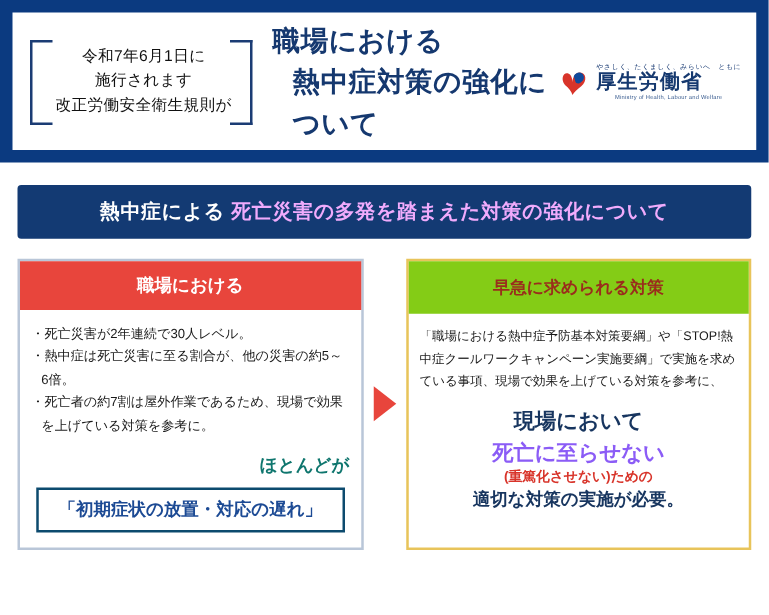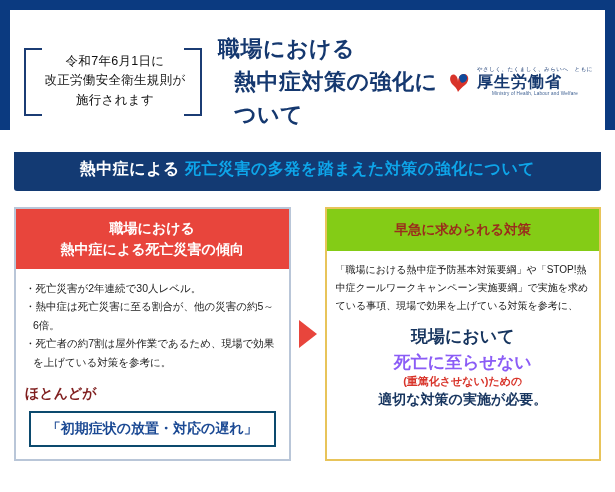--- a/index.html
+++ b/index.html
@@ -13,21 +13,21 @@
 
   
   .header {
     position: relative;
     height: 130px;
     background: #0b3a80;
     padding: 10px;
   }
   .header-inner {
     background: #ffffff;
-    height: 142px;
+    height: 110px;
     display: flex;
     align-items: center;
     padding: 0 8px;
   }
   .notice-box {
     position: relative;
     width: 190px;
     padding: 12px 10px 12px 14px;
     text-align: center;
     flex: 0 0 auto;
@@ -95,21 +95,21 @@
   .band {
     background: #133a73;
     border-radius: 3px;
     padding: 11px 10px;
     text-align: center;
     font-size: 16px;
     font-weight: bold;
     color: #ffffff;
     letter-spacing: 0.5px;
   }
-  .band .accent { color: #0ea5e9; }
+  .band .accent { color: #f0abfc; }
 
   
   .cols {
     display: flex;
     align-items: stretch;
     padding: 16px 14px 10px 14px;
     gap: 0;
   }
   .panel {
     background: #ffffff;
@@ -141,24 +141,24 @@
   .bullets li {
     list-style: none;
     font-size: 10.5px;
     color: #1a1a1a;
     line-height: 1.75;
     text-indent: -8px;
     padding-left: 8px;
   }
 
   .mid-text {
-    text-align: left;
+    text-align: right;
     font-size: 14px;
     font-weight: bold;
-    color: #7f1d1d;
+    color: #0f766e;
     margin-top: 14px;
   }
   .quote-box {
     margin: 8px 4px 0 4px;
     border: 2px solid #0c4a6e;
     text-align: center;
     padding: 7px 4px;
     font-size: 14px;
     font-weight: bold;
     color: #1c4a94;
@@ -189,22 +189,22 @@
   .rc-5 { font-size: 14px; font-weight: bold; color: #17355f; margin-top: 2px; }
 </style>
 </head>
 <body>
 
 <div class="header">
   <div class="header-inner">
 
     <div class="notice-box">
       <div class="notice-line">令和7年6月1日に</div>
+      <div class="notice-line">施行されます</div>
       <div class="notice-line">改正労働安全衛生規則が</div>
-      <div class="notice-line">施行されます</div>
     </div>
 
     <div class="main-title">
       <div class="t1">職場における</div>
       <div class="t2">熱中症対策の強化について</div>
     </div>
 
     <div class="logo">
       <span class="logo-mark">
         <svg width="26" height="26" viewBox="0 0 26 26">
@@ -227,21 +227,20 @@
     <span>熱中症による</span>
     <span class="accent">死亡災害の多発を踏まえた対策の強化について</span>
   </div>
 </div>
 
 <div class="cols">
 
   <div class="panel left">
     <div class="panel-head">
       <div>職場における</div>
-      <div>熱中症による死亡災害の傾向</div>
     </div>
     <div class="panel-body">
       <ul class="bullets">
         <li>・死亡災害が2年連続で30人レベル。</li>
         <li>・熱中症は死亡災害に至る割合が、他の災害の約5～6倍。</li>
         <li>・死亡者の約7割は屋外作業であるため、現場で効果を上げている対策を参考に。</li>
       </ul>
       <div class="mid-text">ほとんどが</div>
       <div class="quote-box">「初期症状の放置・対応の遅れ」</div>
     </div>

